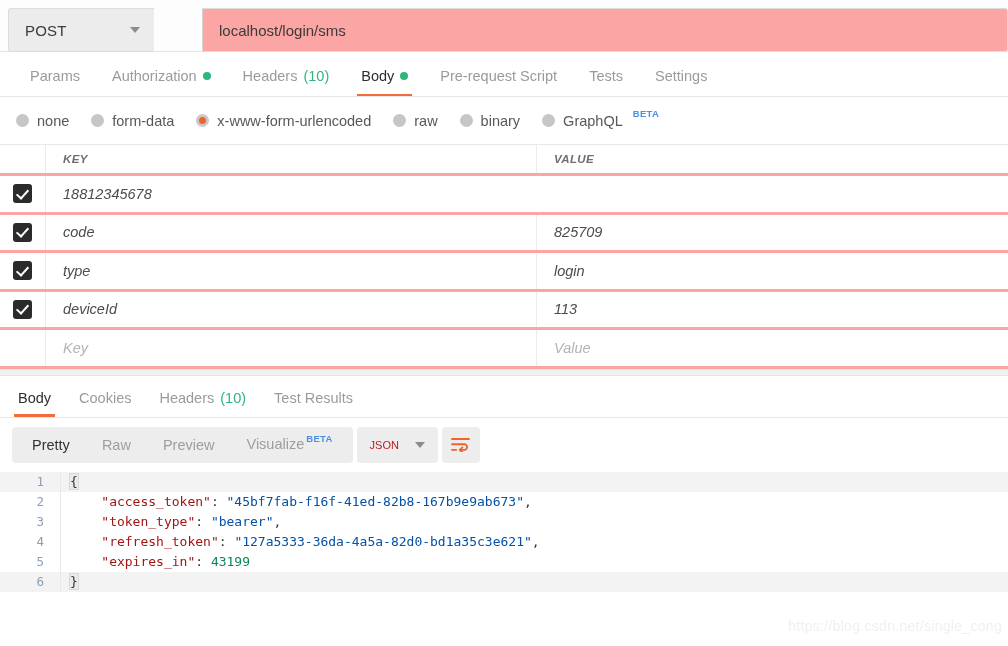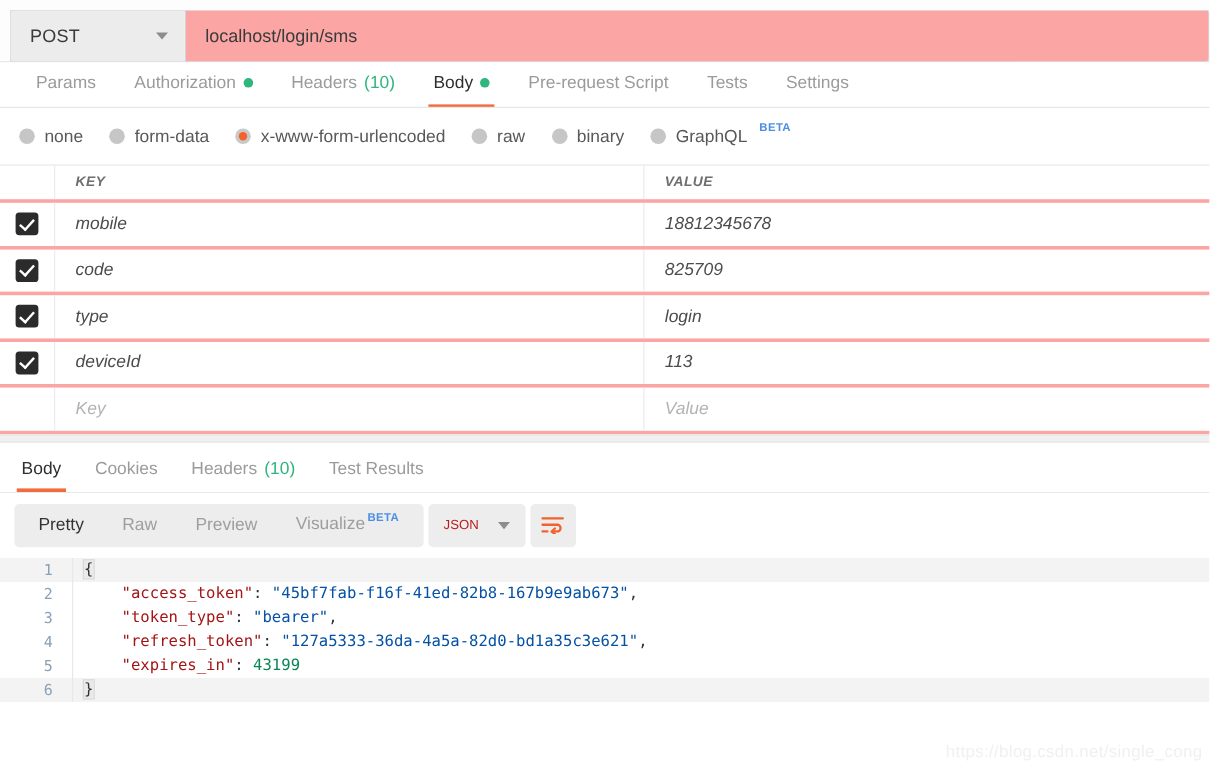--- a/index.html
+++ b/index.html
@@ -12,20 +12,21 @@
   body { position: relative; }
 
   
   .url-bar {
     display: flex;
     align-items: stretch;
     height: 52px;
     border-bottom: 1px solid #e3e3e3;
     background: #fdfdfd;
     padding: 8px 0 0 8px;
+    gap: 48px;
   }
   .method-box {
     width: 146px;
     display: flex; align-items: center;
     background: #ececec;
     border: 1px solid #dcdcdc;
     border-right: none;
     border-radius: 3px 0 0 3px;
     padding: 0 14px 0 16px;
     justify-content: space-between;
@@ -46,21 +47,21 @@
     border-radius: 0 3px 3px 0;
     display: flex; align-items: center;
     padding: 0 16px;
     height: 44px;
   }
   .url-text { font-size: 15px; color: #3a3a3a; }
 
   
   .req-tabs {
     display: flex; align-items: flex-end;
-    height: 38px;
+    height: 45px;
     padding-left: 14px;
     border-bottom: 1px solid #e6e6e6;
     background: #fff;
   }
   .tab {
     position: relative;
     display: flex; align-items: center;
     gap: 6px;
     padding: 0 16px 12px 16px;
     font-size: 14.5px;
@@ -355,23 +356,20 @@
     </div>
     <div class="cell-val">
       <span class="colhdr">VALUE</span>
     </div>
   </div>
   <div id="kv-rows">
       <div class="kv-row">
         <div class="cell-check">
           <span class="checkbox"></span>
         </div>
-        <div class="cell-key">
-          <span class="celltext">mobile</span>
-        </div>
         <div class="cell-val">
           <span class="celltext">18812345678</span>
         </div>
       </div>
       <div class="kv-row">
         <div class="cell-check">
           <span class="checkbox"></span>
         </div>
         <div class="cell-key">
           <span class="celltext">code</span>

